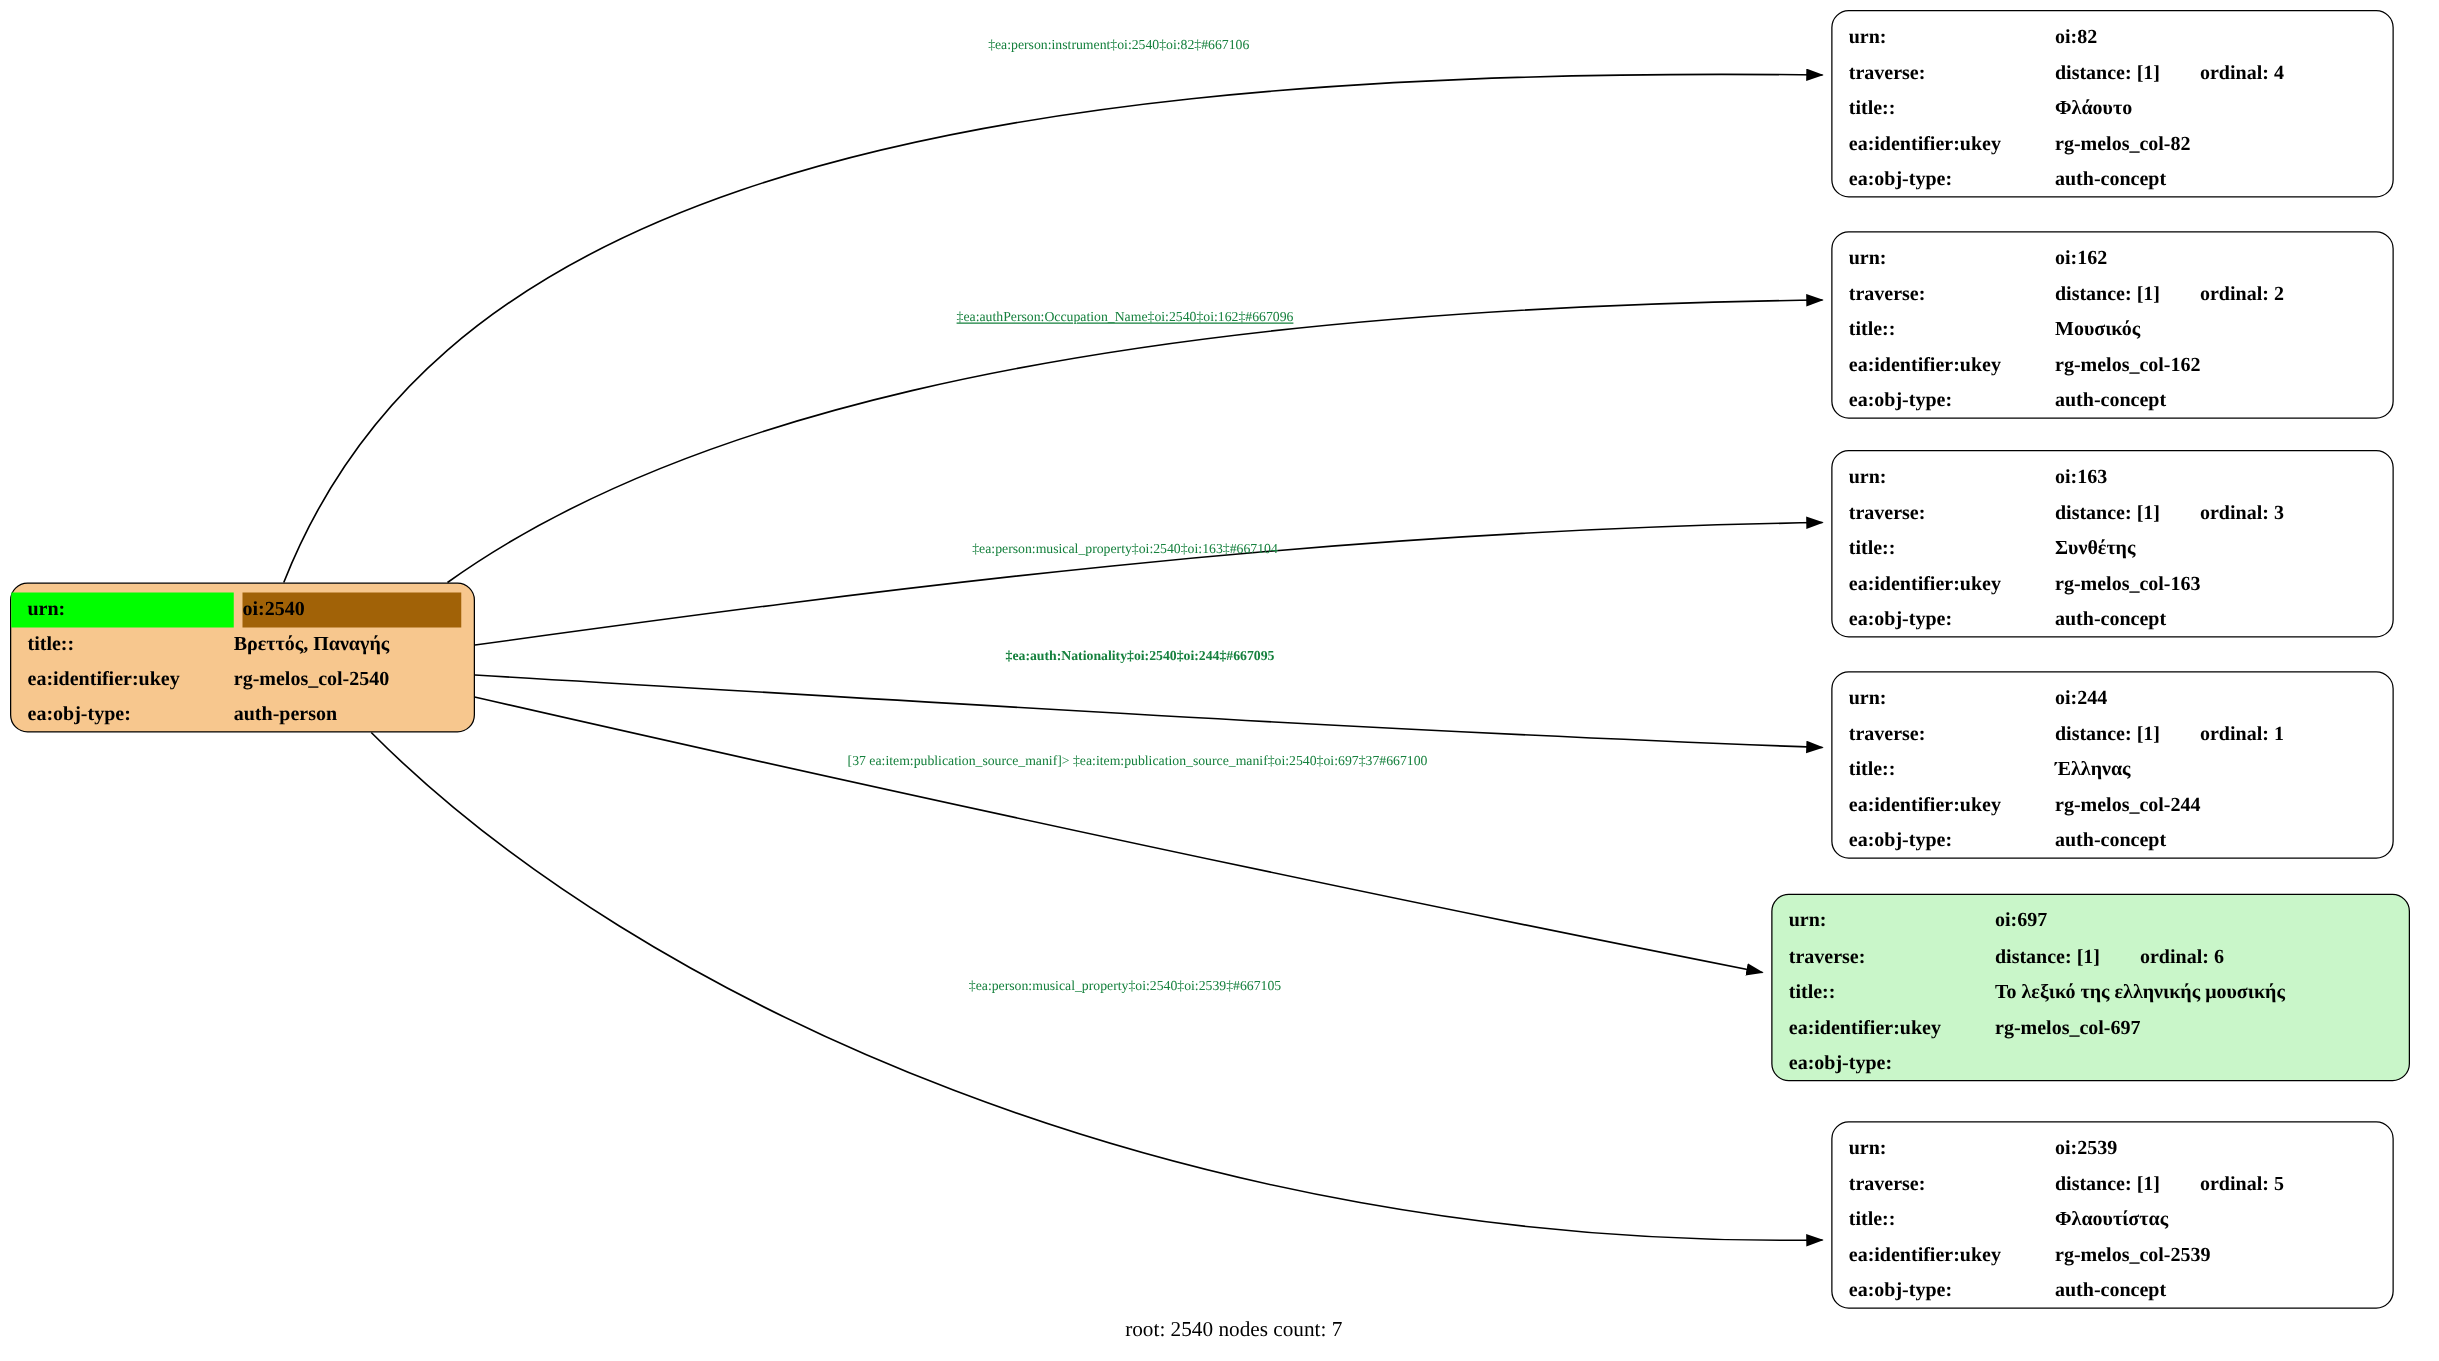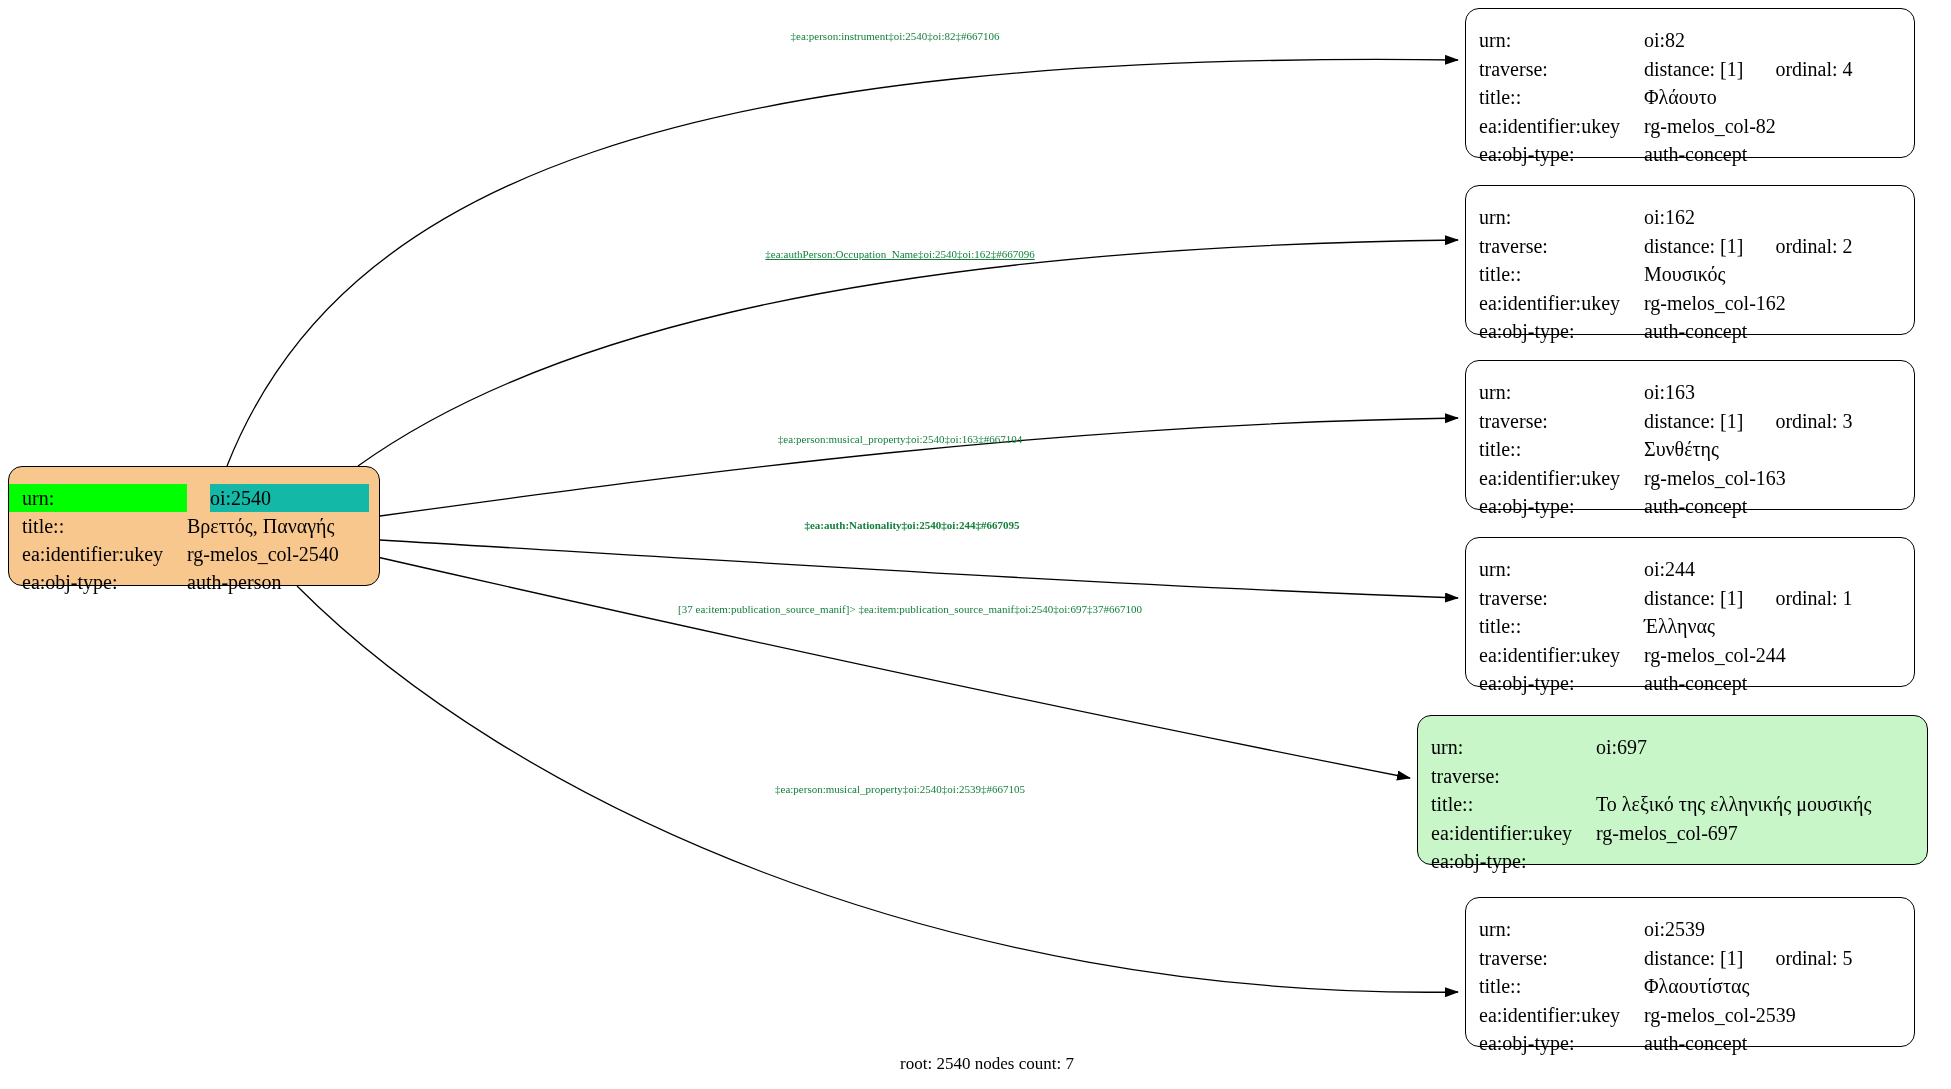--- a/index.html
+++ b/index.html
@@ -12,32 +12,33 @@
   }
   svg.edges { position: absolute; left: 0; top: 0; width: 1951px; height: 1089px; }
   .edge { fill: none; stroke: #000000; stroke-width: 1.3px; }
 
   .node {
     position: absolute;
     box-sizing: border-box;
     border: 1.5px solid #000000;
     border-radius: 14px;
     background: #ffffff;
-    padding-top: 17px;
-    font-size: 20px;
+    padding-top: 7px;
+    font-size: 16px;
+    font-weight: bold;
   }
   .node.root { background: #f7c78e; line-height: 28px; }
   .node.plain { background: #ffffff; line-height: 28.5px; }
   .node.manifestation { background: #c9f6c9; line-height: 28.5px; }
 
   .row { display: flex; align-items: baseline; }
   .row .key { flex: 0 0 165px; padding-left: 13px; white-space: nowrap; }
   .row .val { flex: 1 1 auto; white-space: nowrap; }
   .row.hl .key { background: #00ff00; margin-right: 7px; }
-  .row.hl .val { background: #14b8a6; margin-right: 10px; margin-left: 16px; }
+  .row.hl .val { background: #a16207; margin-right: 10px; }
   .val .v2 { margin-left: 32px; }
 
   .edge-label {
     position: absolute;
     transform: translateX(-50%);
     white-space: nowrap;
     font-size: 11px;
     color: #15803d;
   }
   .caption {
@@ -172,20 +173,21 @@
         <span class="val">auth-concept</span>
       </div>
     </div>
     <div class="node manifestation" style="left: 1417px; top: 715px; width: 511px; height: 150px;">
       <div class="row">
         <span class="key">urn:</span>
         <span class="val">oi:697</span>
       </div>
       <div class="row">
         <span class="key">traverse:</span>
+        <span class="val"><span>distance: [1]</span><span class="v2">ordinal: 6</span></span>
       </div>
       <div class="row">
         <span class="key">title::</span>
         <span class="val">Το λεξικό της ελληνικής μουσικής</span>
       </div>
       <div class="row">
         <span class="key">ea:identifier:ukey</span>
         <span class="val">rg-melos_col-697</span>
       </div>
       <div class="row">

